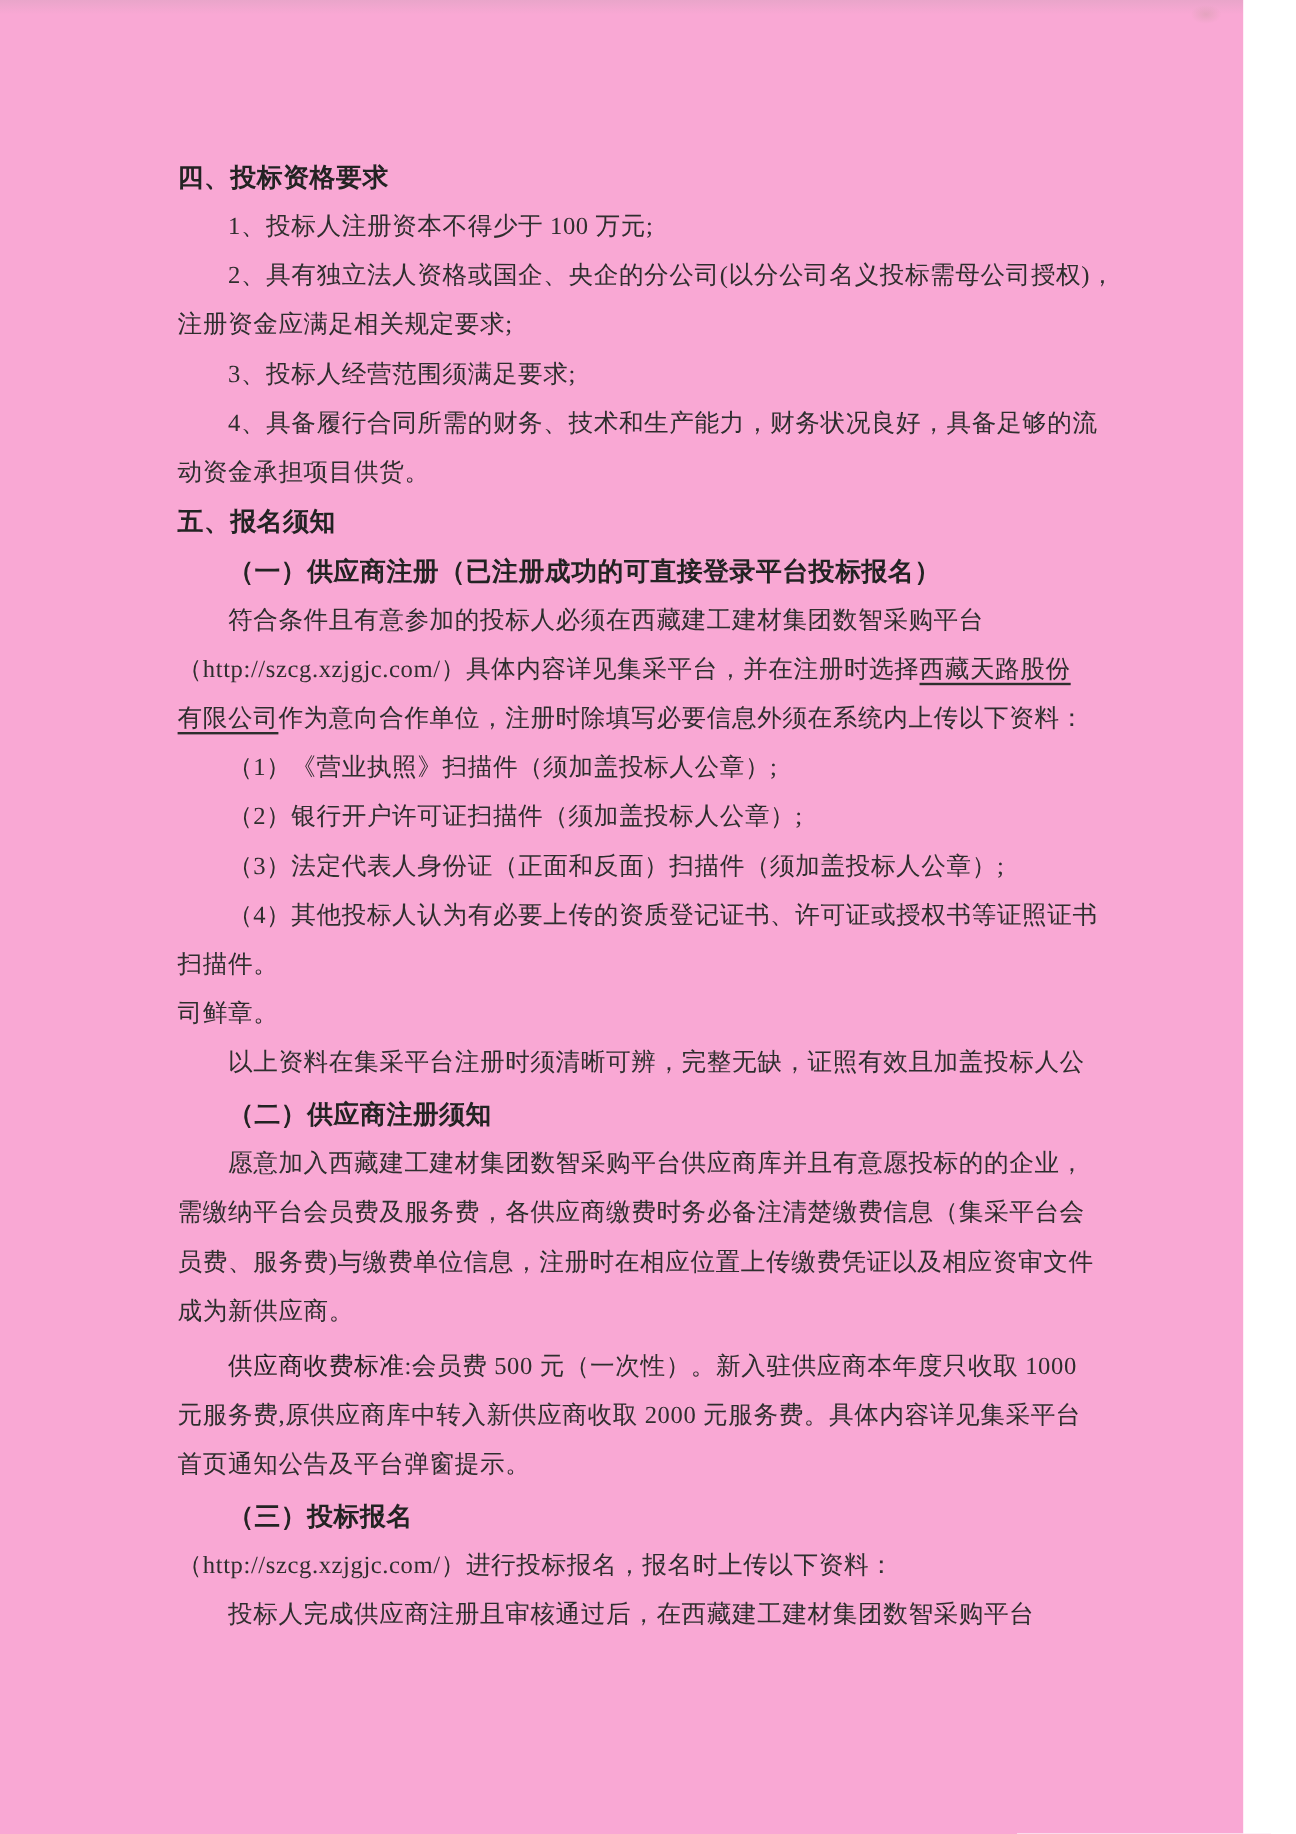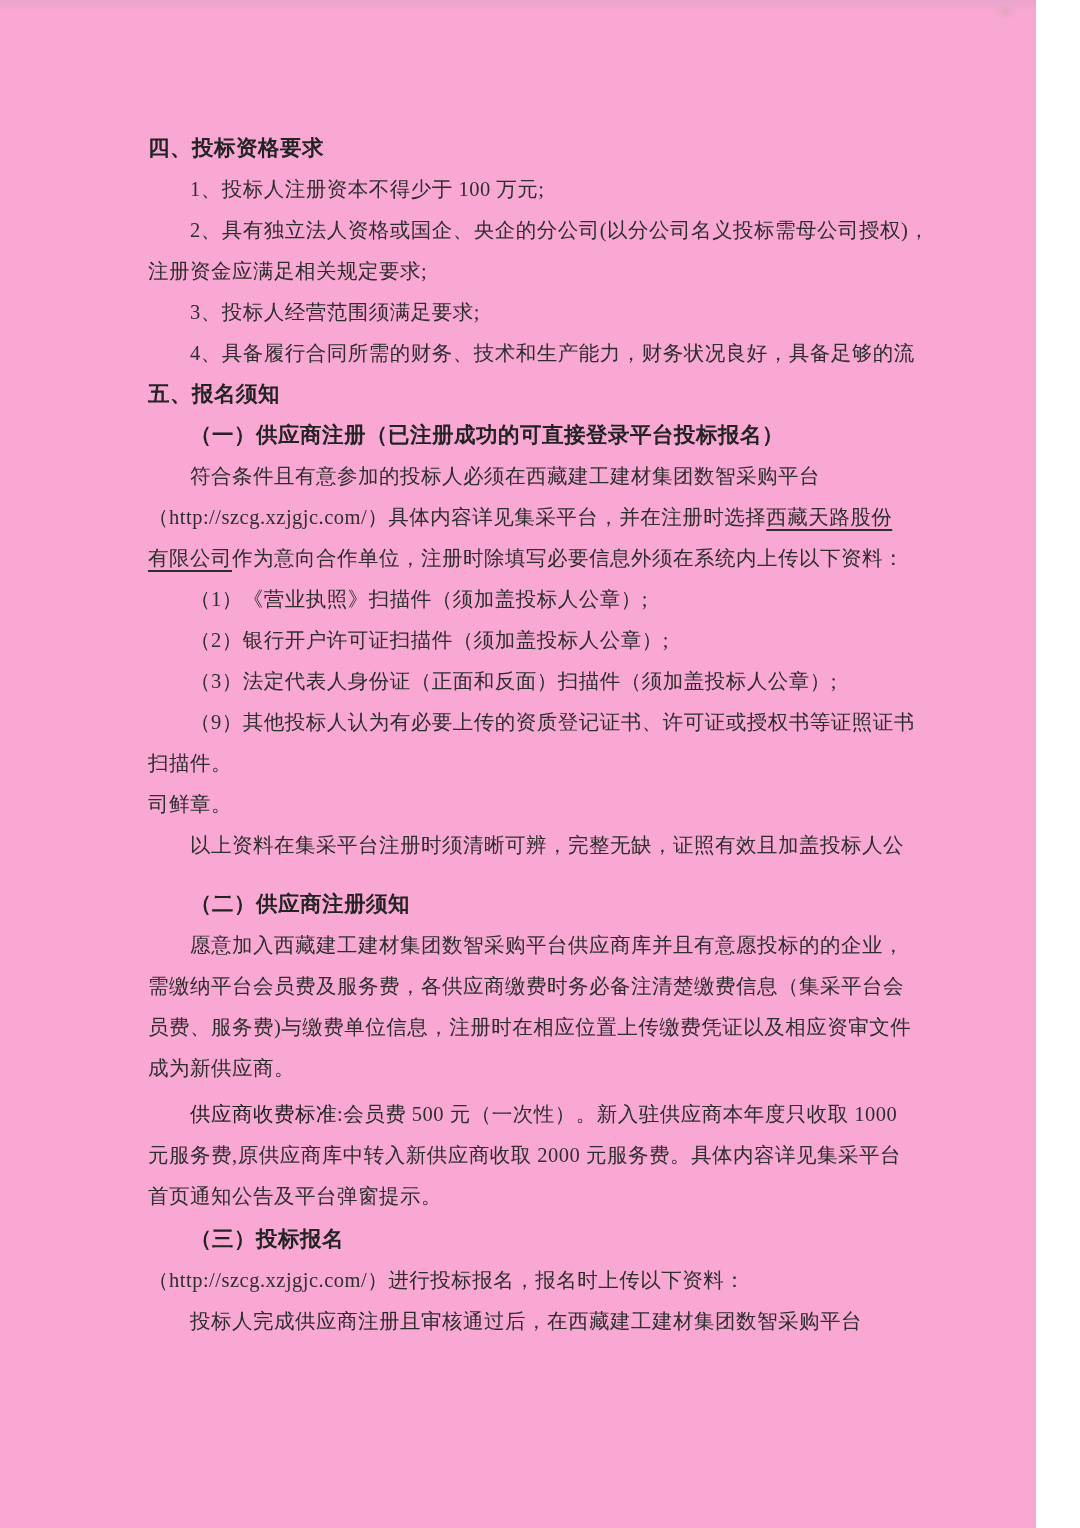--- a/index.html
+++ b/index.html
@@ -69,33 +69,34 @@
 <div class="page">
   <div class="scan-streak-top"></div>
   <div class="scan-mark-corner"></div>
   <div class="content">
       <div class="line hei"><span>四、投标资格要求</span></div>
       <div class="line indent"><span>1、投标人注册资本不得少于 100 万元;</span></div>
       <div class="line indent"><span>2、具有独立法人资格或国企、央企的分公司(以分公司名义投标需母公司授权)，</span></div>
       <div class="line"><span>注册资金应满足相关规定要求;</span></div>
       <div class="line indent"><span>3、投标人经营范围须满足要求;</span></div>
       <div class="line indent"><span>4、具备履行合同所需的财务、技术和生产能力，财务状况良好，具备足够的流</span></div>
+      <div class="line"><span>动资金承担项目供货。</span></div>
       <div class="line hei"><span>五、报名须知</span></div>
       <div class="line indent hei"><span>（一）供应商注册（已注册成功的可直接登录平台投标报名）</span></div>
       <div class="line indent"><span>符合条件且有意参加的投标人必须在西藏建工建材集团数智采购平台</span></div>
       <div class="line"><span>（http://szcg.xzjgjc.com/）具体内容详见集采平台，并在注册时选择</span><span class="u">西藏天路股份</span></div>
       <div class="line"><span class="u">有限公司</span><span>作为意向合作单位，注册时除填写必要信息外须在系统内上传以下资料：</span></div>
       <div class="line indent"><span>（1）《营业执照》扫描件（须加盖投标人公章）;</span></div>
       <div class="line indent"><span>（2）银行开户许可证扫描件（须加盖投标人公章）;</span></div>
       <div class="line indent"><span>（3）法定代表人身份证（正面和反面）扫描件（须加盖投标人公章）;</span></div>
-      <div class="line indent"><span>（9）其他投标人认为有必要上传的资质登记证书、许可证或授权书等证照证书</span></div>
+      <div class="line indent"><span>（4）其他投标人认为有必要上传的资质登记证书、许可证或授权书等证照证书</span></div>
       <div class="line"><span>扫描件。</span></div>
       <div class="line"><span>司鲜章。</span></div>
       <div class="line indent"><span>以上资料在集采平台注册时须清晰可辨，完整无缺，证照有效且加盖投标人公</span></div>
-      <div class="line indent hei" style="margin-top: 18px;"><span>（二）供应商注册须知</span></div>
+      <div class="line indent hei" style="margin-top: 2px;"><span>（二）供应商注册须知</span></div>
       <div class="line indent"><span>愿意加入西藏建工建材集团数智采购平台供应商库并且有意愿投标的的企业，</span></div>
       <div class="line"><span>需缴纳平台会员费及服务费，各供应商缴费时务必备注清楚缴费信息（集采平台会</span></div>
       <div class="line"><span>员费、服务费)与缴费单位信息，注册时在相应位置上传缴费凭证以及相应资审文件</span></div>
       <div class="line"><span>成为新供应商。</span></div>
       <div class="line indent" style="margin-top: 4px;"><span class="hei">供应商收费标准</span><span>:会员费 500 元（一次性）。新入驻供应商本年度只收取 1000</span></div>
       <div class="line"><span>元服务费,原供应商库中转入新供应商收取 2000 元服务费。具体内容详见集采平台</span></div>
       <div class="line"><span>首页通知公告及平台弹窗提示。</span></div>
       <div class="line indent hei" style="margin-top: 2px;"><span>（三）投标报名</span></div>
       <div class="line"><span>（http://szcg.xzjgjc.com/）进行投标报名，报名时上传以下资料：</span></div>
       <div class="line indent"><span>投标人完成供应商注册且审核通过后，在西藏建工建材集团数智采购平台</span></div>

